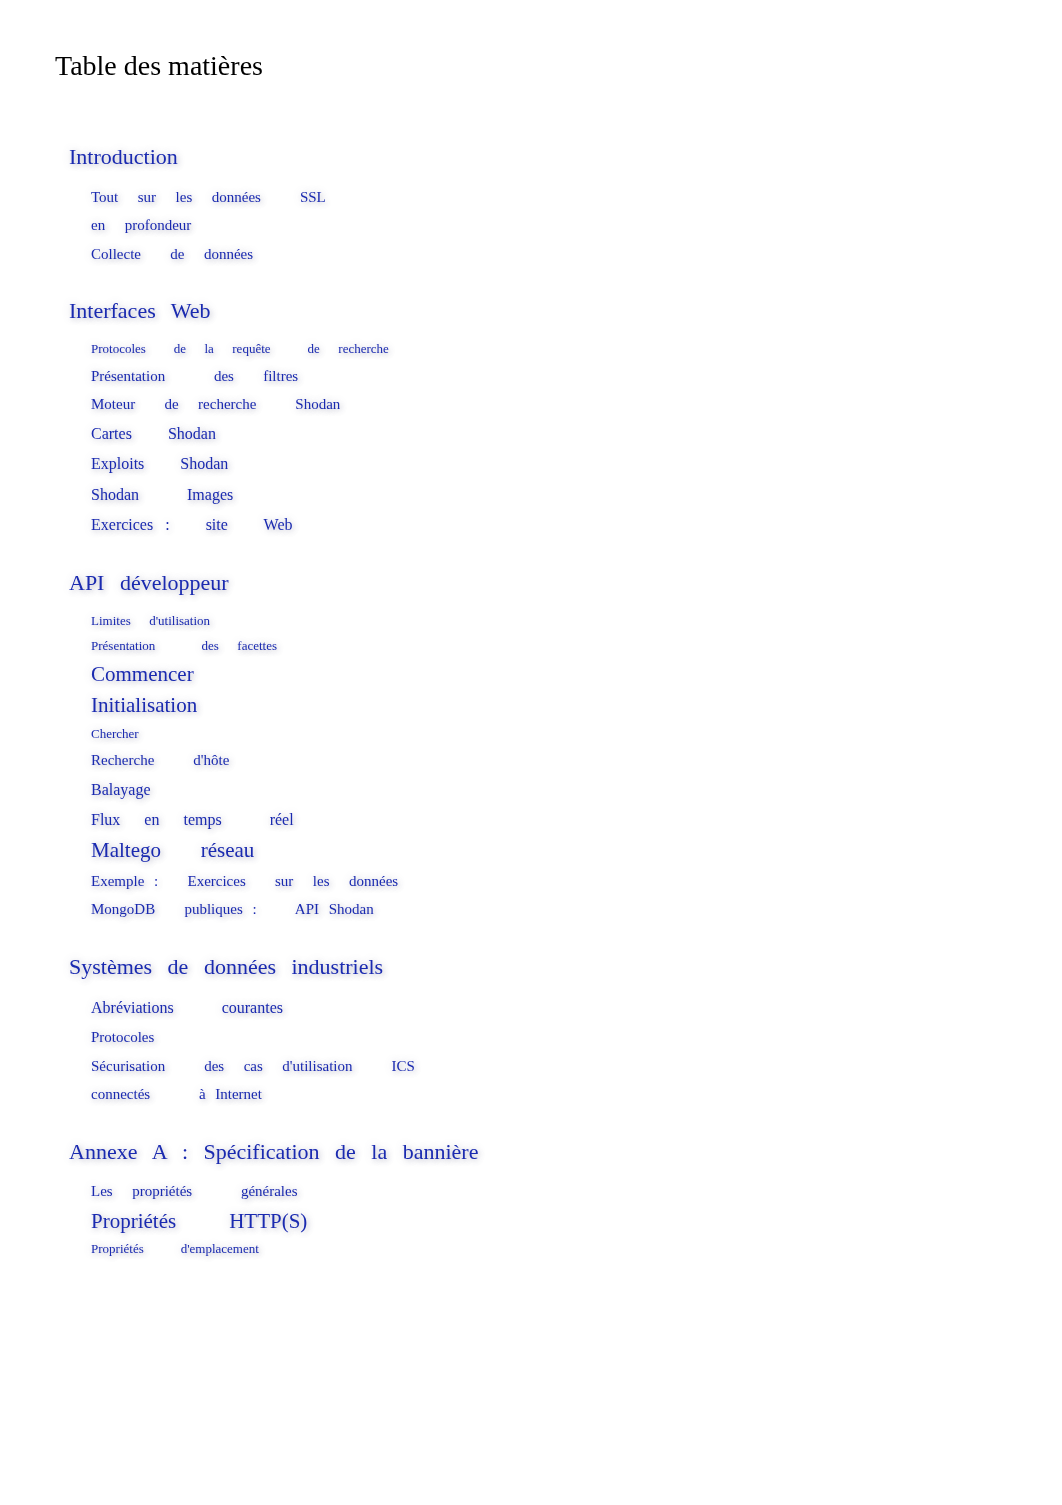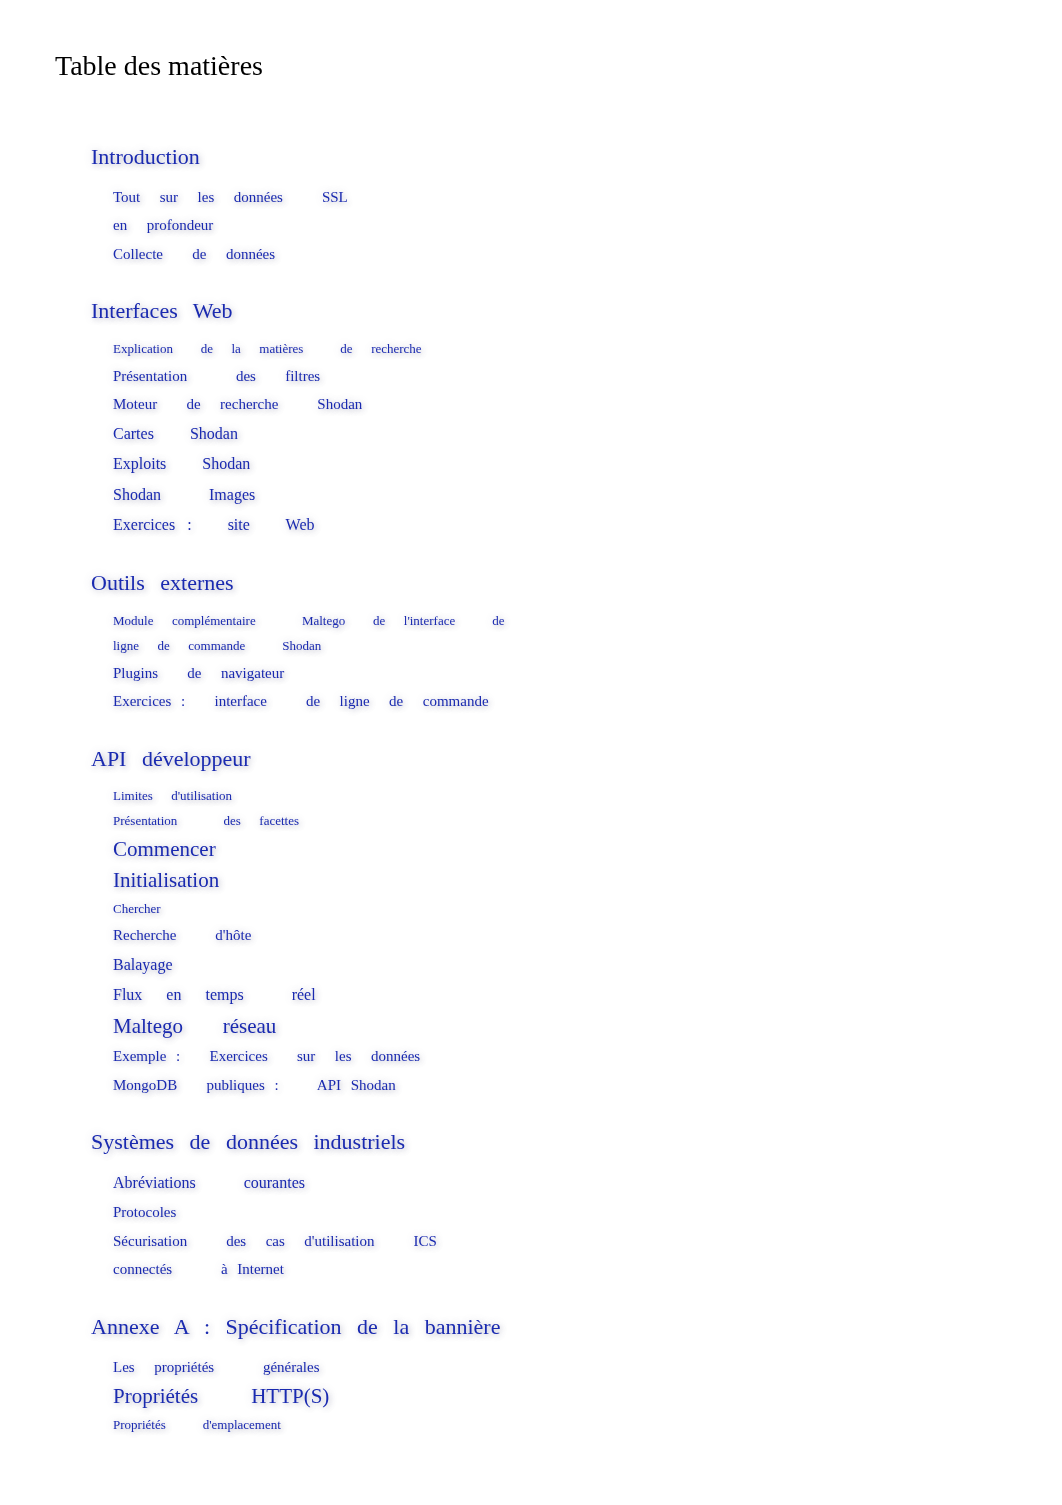--- a/index.html
+++ b/index.html
@@ -14,21 +14,21 @@
     padding: 50px 55px 80px 55px;
     box-sizing: border-box;
   }
   .title {
     font-size: 28px;
     font-weight: 400;
     margin-bottom: 60px;
     color: #000;
   }
   .toc {
-    margin-left: 36px;
+    margin-left: 14px;
   }
   .section {
     margin-bottom: 28px;
   }
   .section-head {
     font-size: 22px;
     line-height: 1.4;
     word-spacing: 10px;
     margin-bottom: 10px;
     display: block;
@@ -58,34 +58,27 @@
   <div class="title">Table des matières</div>
   <div class="toc" id="toc-root">
       <div class="section">
         <a class="section-head link">Introduction</a>
         <a class="item link sz-md">Tout  sur  les  données    SSL</a>
         <a class="item link sz-md">en  profondeur</a>
         <a class="item link sz-md">Collecte   de  données</a>
       </div>
       <div class="section">
         <a class="section-head link">Interfaces    Web</a>
-        <a class="item link sz-sm">Explication   de  la  matières    de  recherche</a>
+        <a class="item link sz-sm">Protocoles   de  la  requête    de  recherche</a>
         <a class="item link sz-md">Présentation     des   filtres</a>
         <a class="item link sz-md">Moteur   de  recherche    Shodan</a>
         <a class="item link sz-lg">Cartes   Shodan</a>
         <a class="item link sz-lg">Exploits   Shodan</a>
         <a class="item link sz-lg">Shodan    Images</a>
         <a class="item link sz-lg">Exercices :   site   Web</a>
-      </div>
-      <div class="section">
-        <a class="section-head link">Outils  externes</a>
-        <a class="item link sz-sm">Module  complémentaire     Maltego   de  l'interface    de</a>
-        <a class="item link sz-sm">ligne  de  commande    Shodan</a>
-        <a class="item link sz-md">Plugins   de  navigateur</a>
-        <a class="item link sz-md">Exercices :   interface    de  ligne  de  commande</a>
       </div>
       <div class="section">
         <a class="section-head link">API développeur</a>
         <a class="item link sz-sm">Limites  d'utilisation</a>
         <a class="item link sz-sm">Présentation     des  facettes</a>
         <a class="item link sz-xl">Commencer</a>
         <a class="item link sz-xl">Initialisation</a>
         <a class="item link sz-sm">Chercher</a>
         <a class="item link sz-md">Recherche    d'hôte</a>
         <a class="item link sz-lg">Balayage</a>

